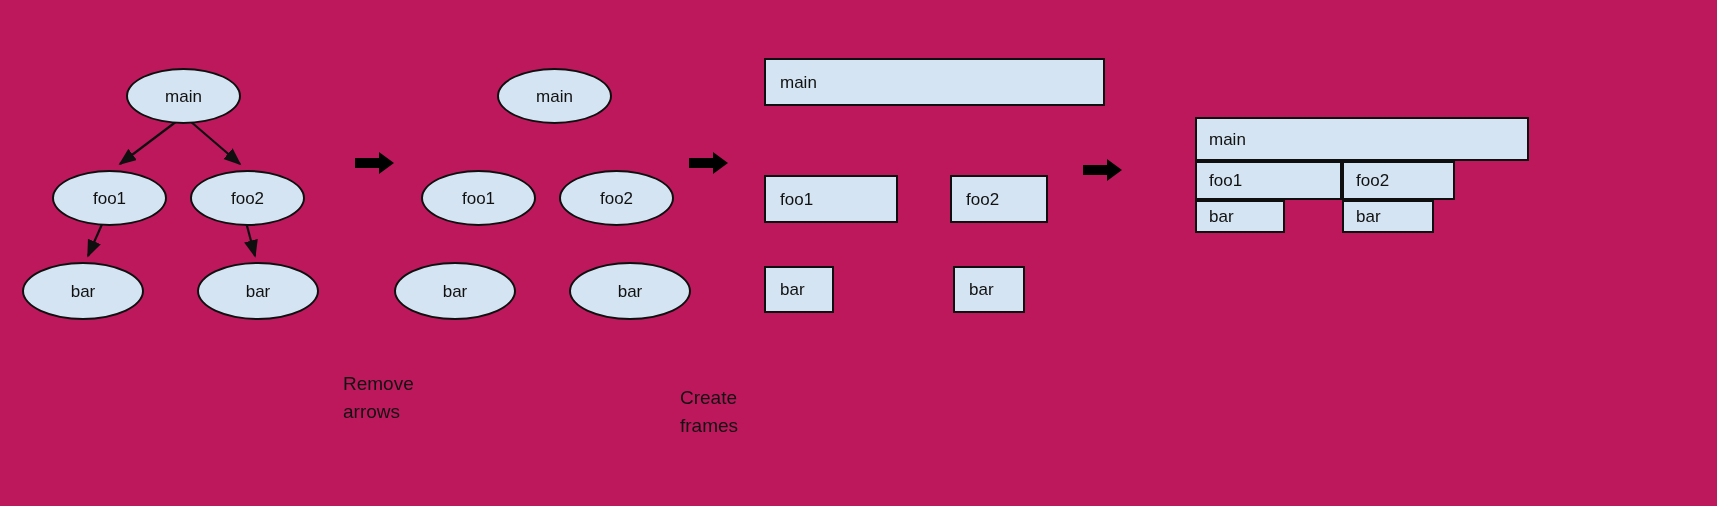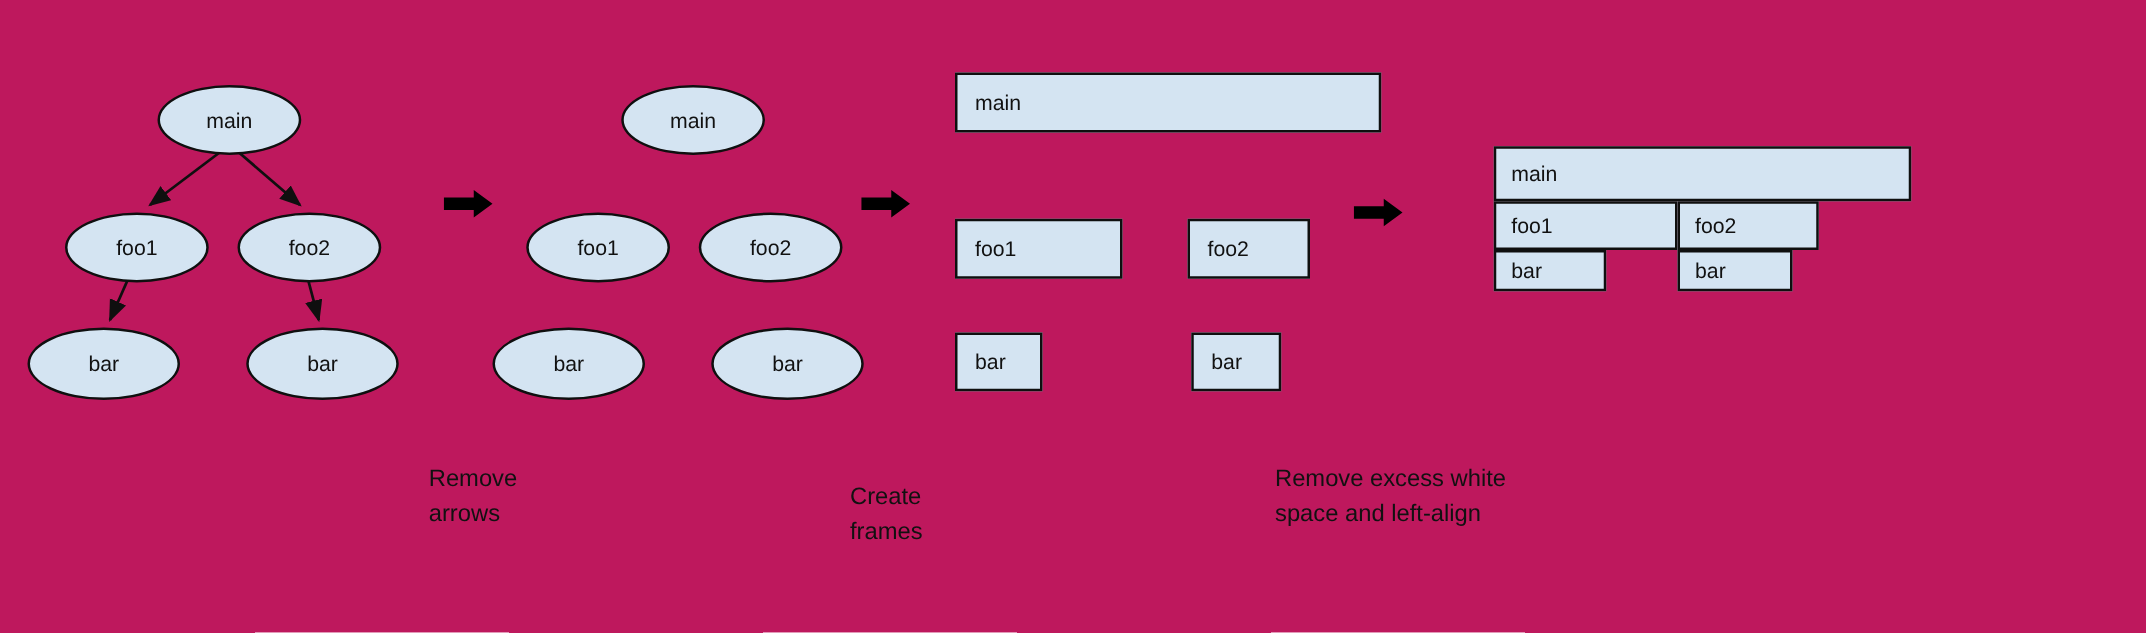--- a/index.html
+++ b/index.html
@@ -189,16 +189,14 @@
     <span class="lbl">bar</span>
   </div>
   <div class="flame-cell" style="left:1342px; top:200px; width:92px; height:33px;">
     <span class="lbl">bar</span>
   </div>
 
   <div class="caption" style="left:331px; top:370px;">Remove
 arrows</div>
   <div class="caption" style="left:668px; top:384px;">Create
 frames</div>
-  <div class="caption" style="left:1008px; top:370px;">Remove excess white
-space and left-align</div>
 
 </div>
 
 </body></html>

